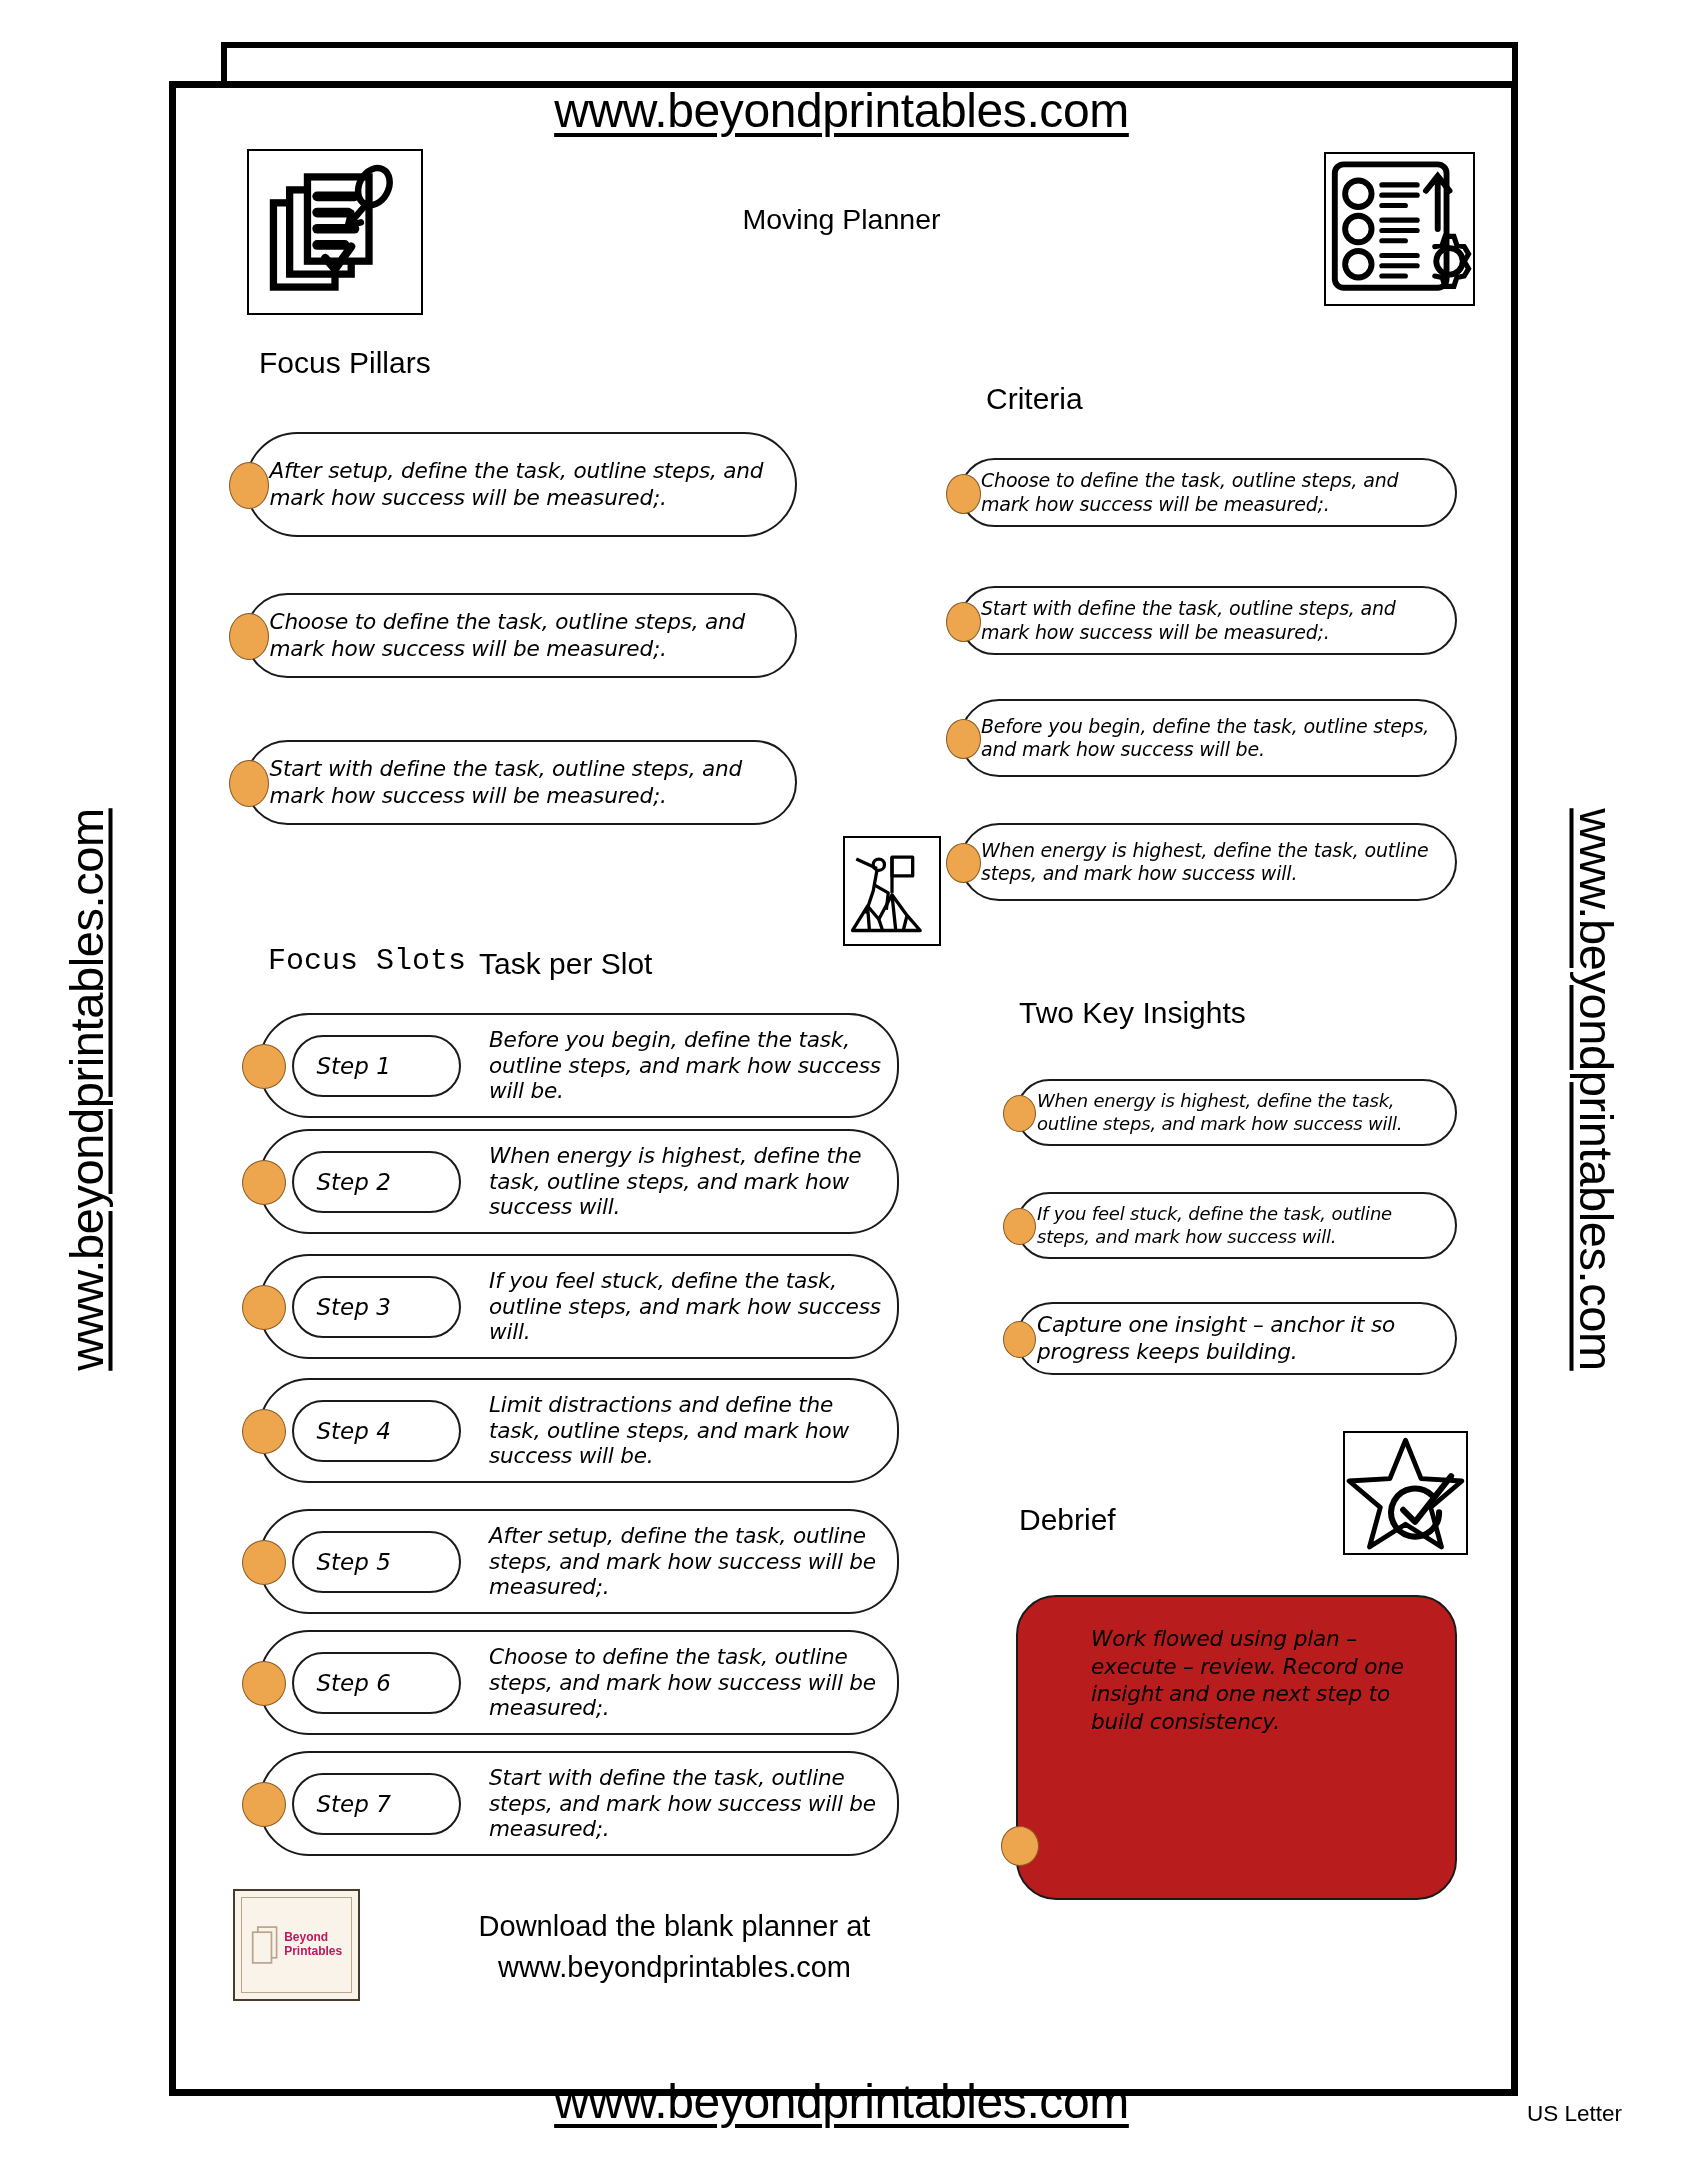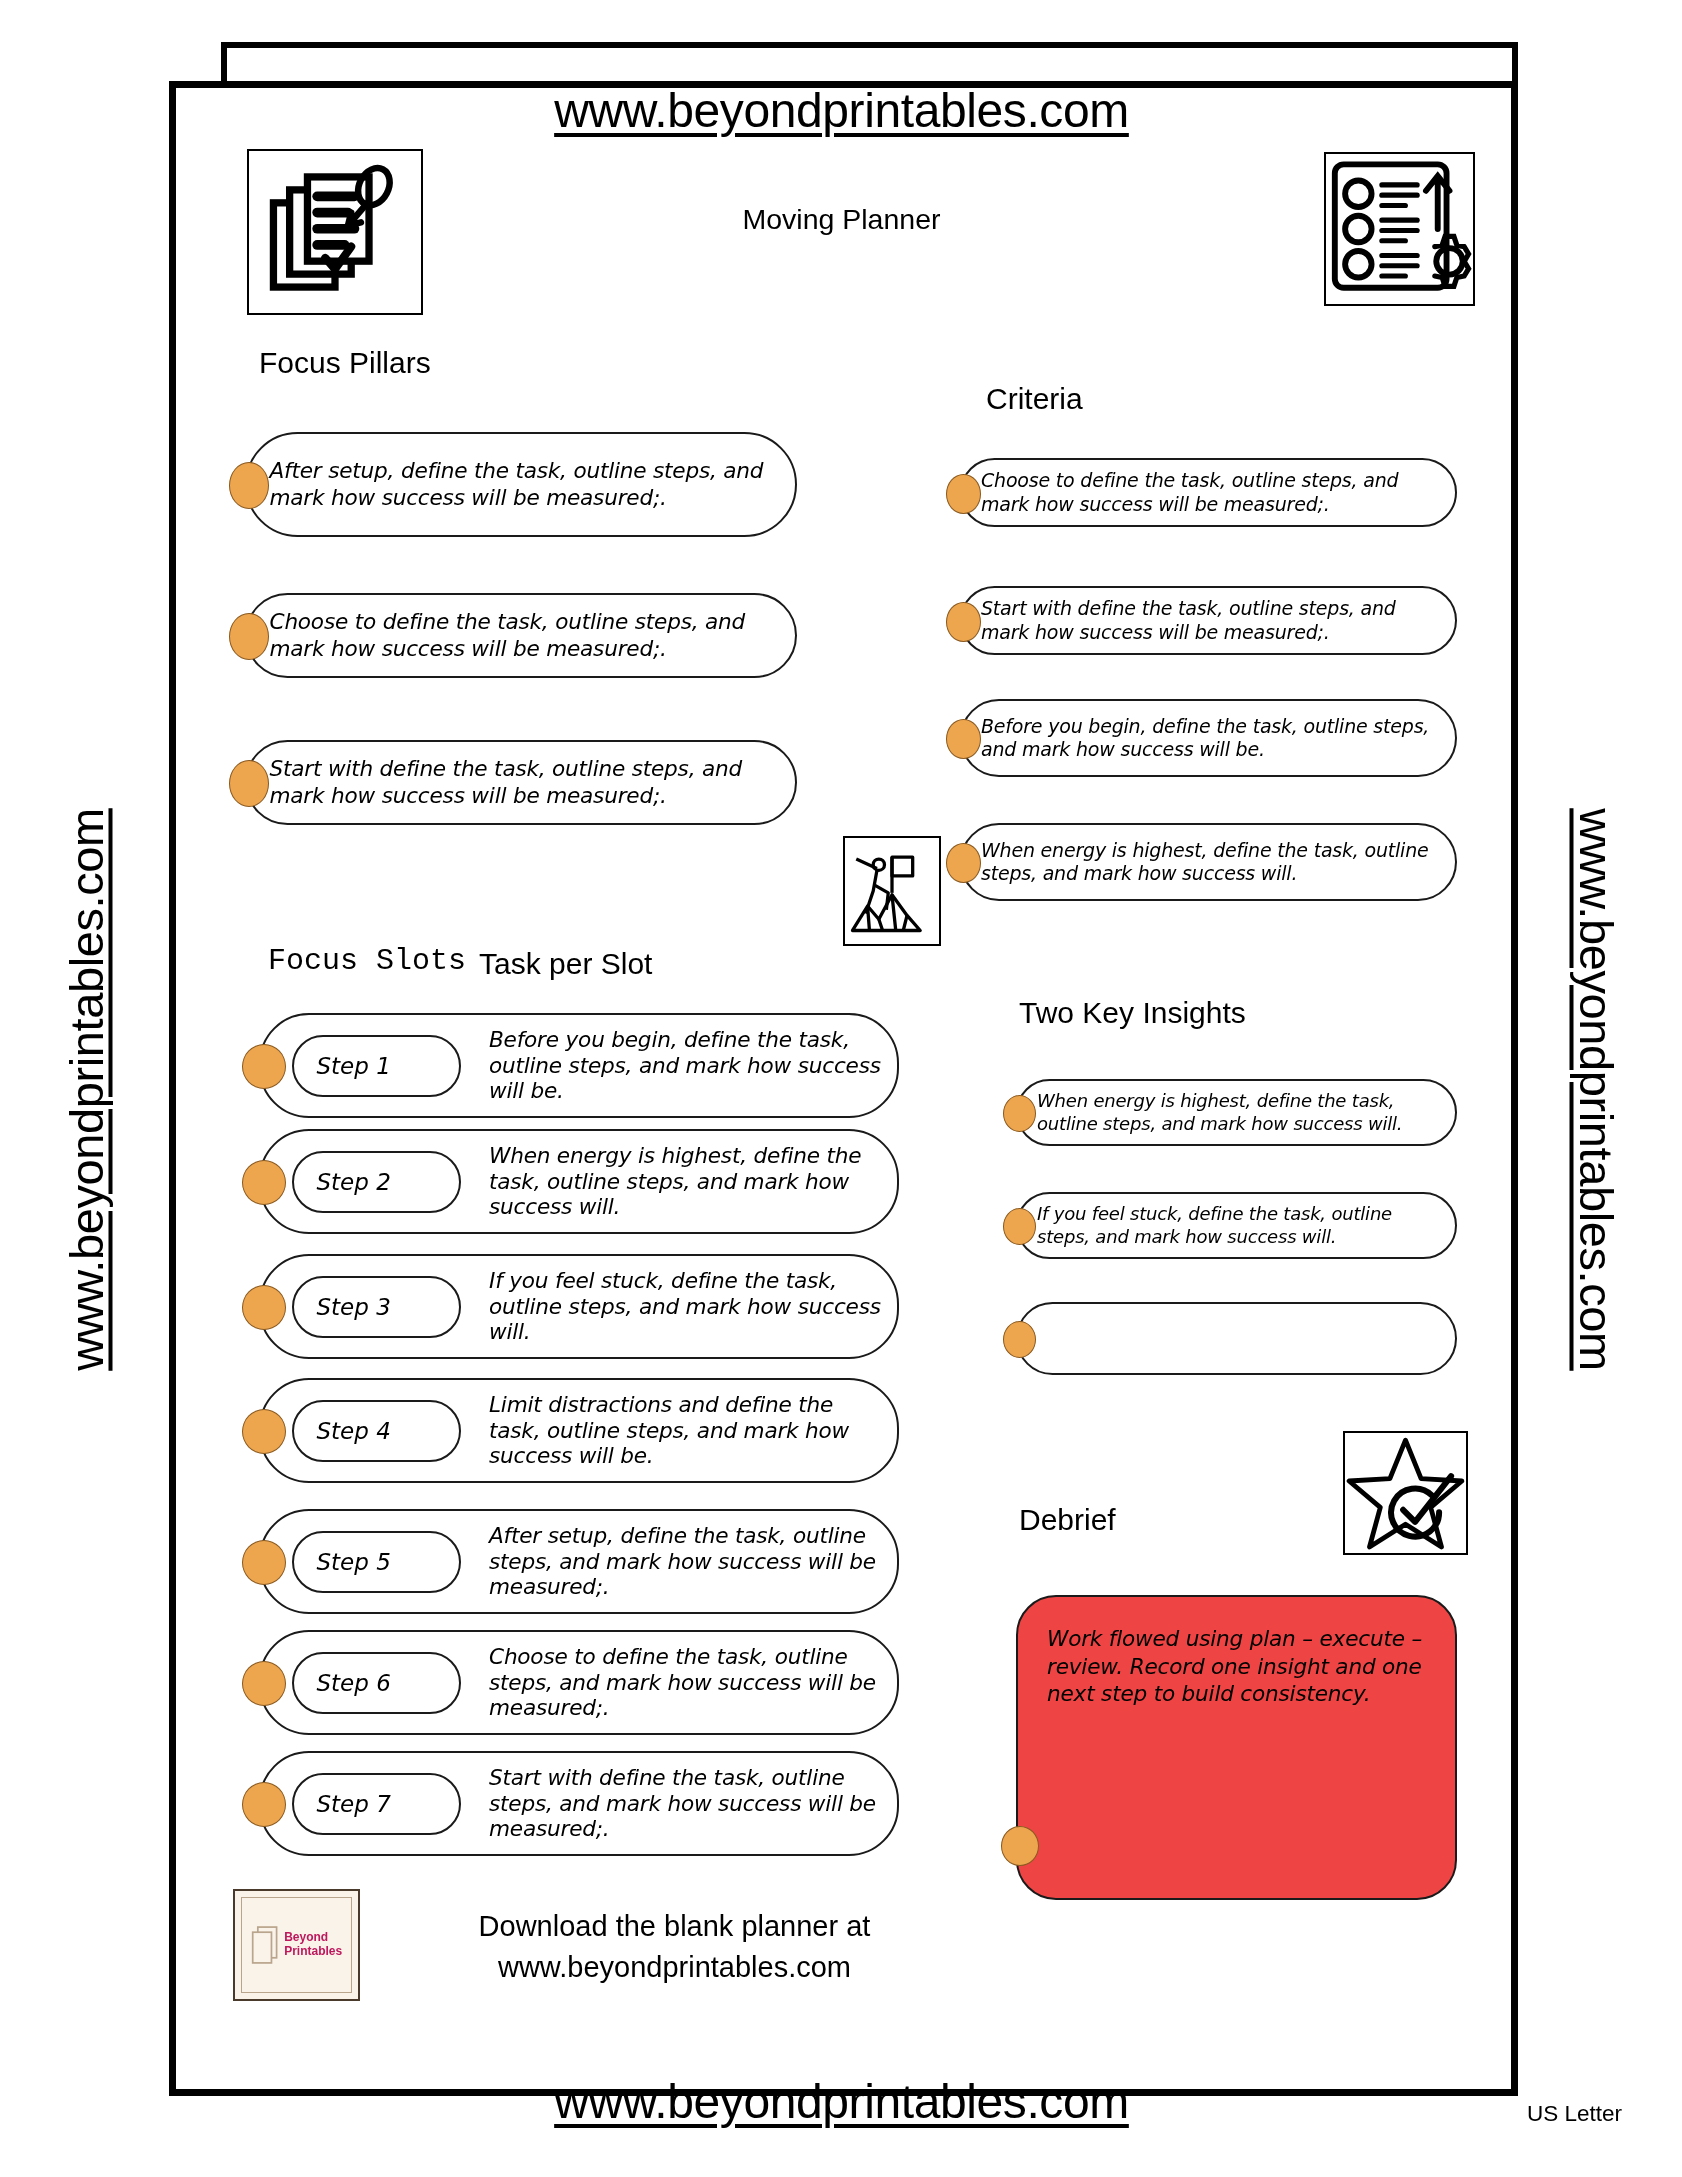--- a/index.html
+++ b/index.html
@@ -211,21 +211,22 @@
   
   #debrief-box {
     position: absolute;
     left: 1016px;
     top: 1595px;
     width: 441px;
     height: 305px;
     box-sizing: border-box;
     border: 2.2px solid #1a1a1a;
     border-radius: 40px;
-    background: #ef4444;
+    background: #b91c1c;
+    padding-left: 44px;
   }
   #debrief-text {
     font-family: "DejaVu Sans", sans-serif;
     font-style: italic;
     font-size: 21.6px;
     line-height: 1.28;
     padding: 28px 29px 0 29px;
     letter-spacing: -0.2px;
   }
   #debrief-dot {
@@ -472,20 +473,21 @@
 </div>
 <div class="pill-row insight" style="top:1192px; height:67px;">
   <div class="pill">
     <div class="dot"></div>
     <div class="pill-text">If you feel stuck, define the task, outline steps, and mark how success will.</div>
   </div>
 </div>
 <div class="pill-row insight" style="top:1302px; height:73px;">
   <div class="pill">
     <div class="dot"></div>
+    <div class="pill-text" style="font-size:21.6px;">Capture one insight – anchor it so progress keeps building.</div>
   </div>
 </div>
 
 <div class="heading" style="left:1019px; top:1503px;">Debrief</div>
 
 <div class="icon-box" id="icon-star">
   <svg viewBox="0 0 100 100">
     <g fill="none" stroke="#000" stroke-width="4" stroke-linejoin="round" stroke-linecap="round">
       <polygon points="50,6 63,38 97,40 71,62 80,95 50,76 20,95 29,62 3,40 37,38"></polygon>
       <path d="M72 52 a20 20 0 1 0 6 14" stroke-width="5"></path>

